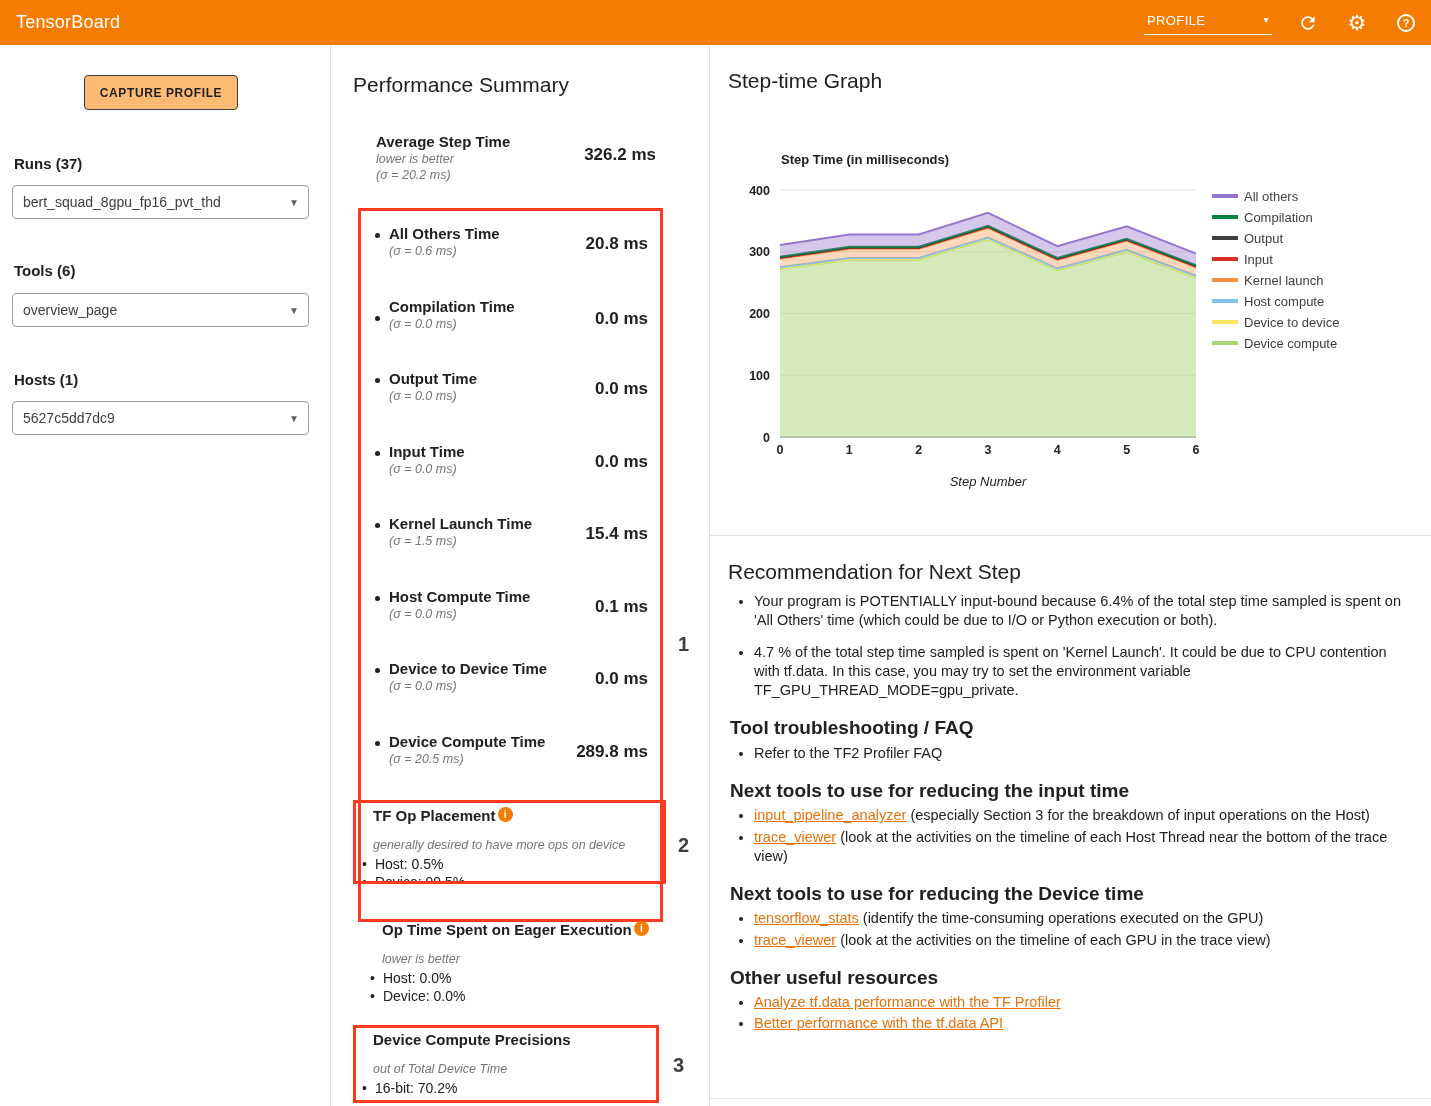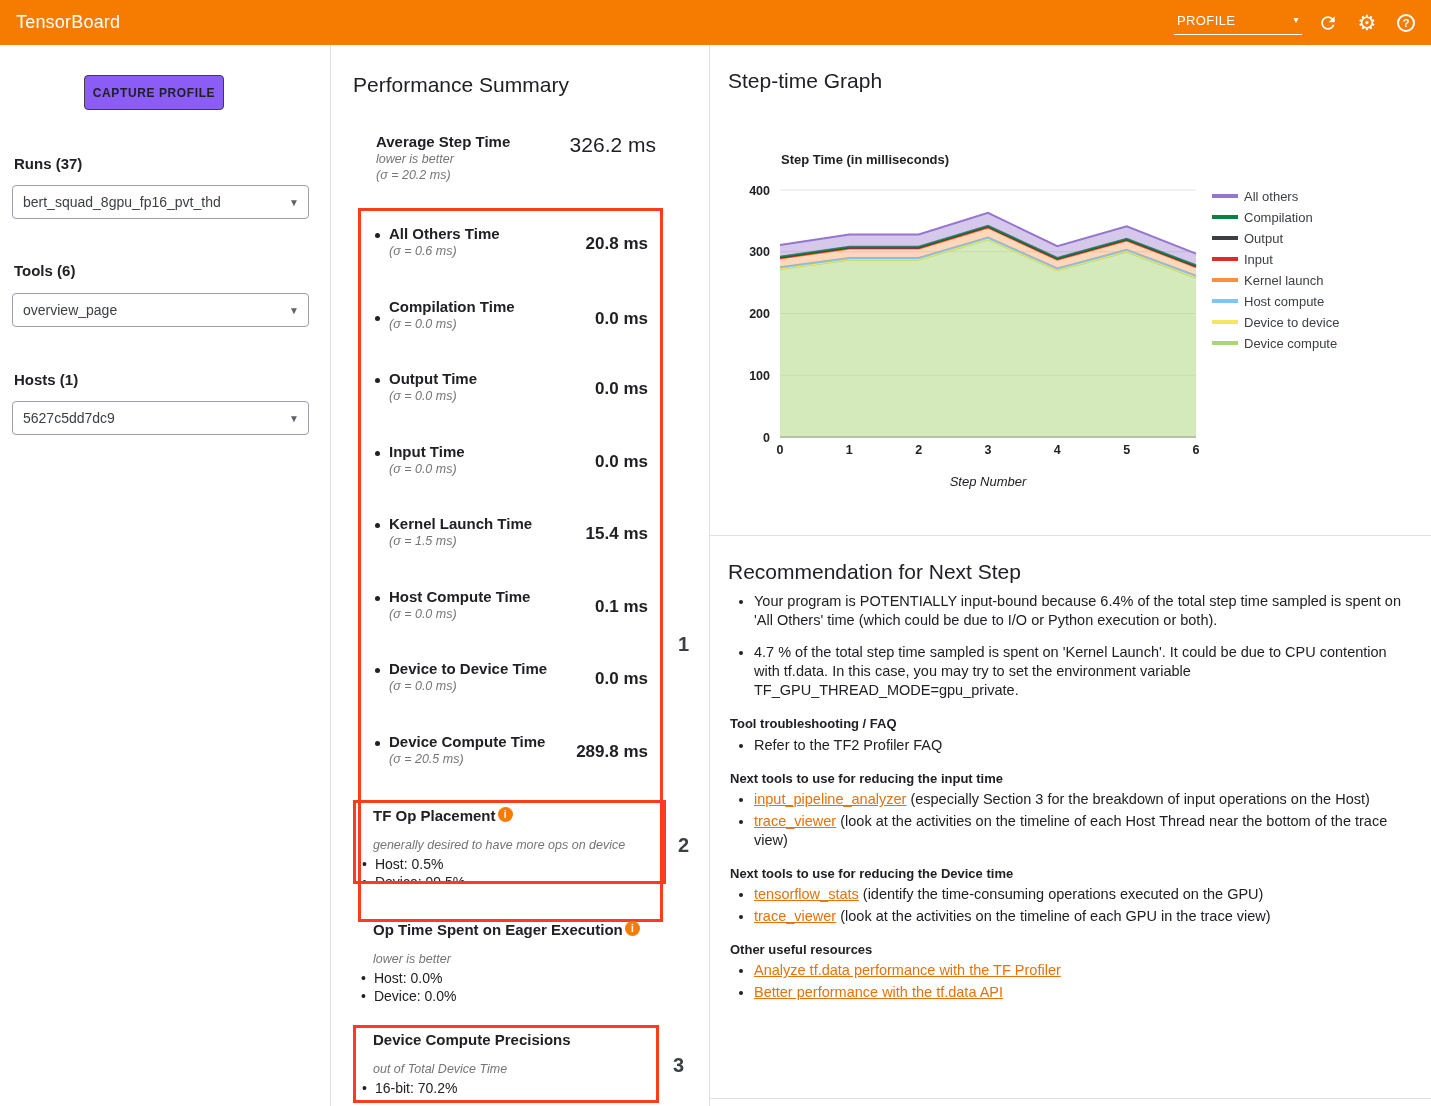--- a/index.html
+++ b/index.html
@@ -8,67 +8,67 @@
   }
   *{box-sizing:border-box}
   html,body{margin:0;padding:0}
   body{width:1431px;height:1106px;position:relative;background:#fff;overflow:hidden;
        font-family:"Liberation Sans",sans-serif;color:var(--text-primary)}
 
   
   .topbar{position:absolute;left:0;top:0;width:1431px;height:45px;background:var(--topbar-bg);
           display:flex;align-items:center;color:#fff;z-index:5}
   .tb-title{margin-left:16px;font-size:18px;font-weight:500;letter-spacing:.2px}
-  .tb-right{margin-left:auto;display:flex;align-items:center;gap:13px;margin-right:12px}
+  .tb-right{margin-left:auto;display:flex;align-items:center;gap:23px;margin-right:12px}
   .dash-select{display:flex;align-items:center;justify-content:space-between;width:128px;
                border-bottom:1px solid #fff;padding:2px 3px 6px 3px;font-size:13px;font-weight:500;
                letter-spacing:.4px;cursor:pointer}
   .caret-white{font-size:10px;line-height:1}
   .tb-icon{width:26px;height:26px;display:flex;align-items:center;justify-content:center;cursor:pointer}
   .gear-glyph{font-size:21px;line-height:1}
   .help-circle{width:18px;height:18px;border:2px solid #fff;border-radius:50%;font-size:11px;
                font-weight:700;display:flex;align-items:center;justify-content:center}
 
   
   .sidebar{position:absolute;left:0;top:45px;width:330px;height:1061px;background:#fff}
-  .capture-btn{position:absolute;left:84px;top:30px;width:140px;height:35px;background:#8b5cf6;
+  .capture-btn{position:absolute;left:84px;top:30px;width:154px;height:35px;background:#fdba74;
                border:1px solid #3c4043;border-radius:4px;font-family:"Liberation Sans",sans-serif;
                font-size:12px;font-weight:700;letter-spacing:.6px;color:var(--text-primary);cursor:pointer}
   .side-label{position:absolute;left:14px;font-size:15px;font-weight:700;color:var(--text-primary)}
   .side-select{position:absolute;left:12px;width:297px;height:34px;border:1px solid #9aa0a6;border-radius:4px;
                display:flex;align-items:center;justify-content:space-between;padding:0 9px 0 10px;
                font-size:14px;color:#3c4043;background:#fff;cursor:pointer}
   .side-select .sel-text{white-space:nowrap;overflow:hidden;text-overflow:ellipsis}
   .caret-gray{font-size:10px;color:#5f6368;flex:none;margin-left:6px}
 
   
   .mid{position:absolute;left:330px;top:45px;width:380px;height:1061px;border-left:1px solid var(--divider);
        border-right:1px solid var(--divider);overflow:hidden;background:#fff}
   .ps-title{position:absolute;left:22px;top:28px;margin:0;font-size:21px;font-weight:500;color:var(--text-primary)}
   .avg-row{position:absolute;left:45px;top:88px;width:280px;display:flex;justify-content:space-between}
   .sum-name{font-size:15px;font-weight:700;color:var(--text-primary)}
   .sum-note,.sum-sigma{font-size:12.5px;font-style:italic;color:var(--text-secondary);margin-top:2px}
-  .avg-value{font-size:21px;font-weight:400;white-space:nowrap}
+  .avg-value{font-size:17px;font-weight:700;margin-top:12px;white-space:nowrap}
 
   .red-box{position:absolute;border:3px solid var(--annotation-red);overflow:hidden}
   .box1{left:27px;top:163px;width:305px;height:714px}
   .box2{left:22px;top:755px;width:313px;height:84px;padding-top:4px}
   .box3{left:22px;top:980px;width:306px;height:78px;padding-top:3px}
 
   .sum-item{position:absolute;left:14px;right:12px;display:flex;align-items:flex-start}
   .sum-item .dot{width:5px;height:5px;border-radius:50%;background:var(--text-primary);margin:8px 9px 0 0;flex:none}
   .sum-item .val{margin-left:auto;font-size:17px;font-weight:700;padding-top:9px;white-space:nowrap}
 
   .blk-title-row{padding-left:17px;display:flex;align-items:flex-start;gap:2px;line-height:18px}
   .blk-title{font-size:15px;font-weight:700;color:var(--text-primary)}
   .blk-note{padding-left:17px;font-size:12.5px;font-style:italic;color:var(--text-secondary);line-height:15px;margin-top:13px}
   .blk-list{list-style:none;margin:2px 0 0;padding:0 0 0 6px}
   .blk-list li{font-size:14px;color:var(--text-primary);line-height:18px}
   .blk-list li::before{content:"•";margin-right:8px}
-  .eager{position:absolute;left:28px;top:876px;width:312px}
+  .eager{position:absolute;left:37px;top:876px;width:312px}
   .eager .blk-title-row,.eager .blk-note{padding-left:14px}
   .eager .blk-list{padding-left:2px}
   .info-icon{width:15px;height:15px;border-radius:50%;background:var(--info-icon);color:#fff;font-size:10px;
              font-weight:700;font-style:normal;display:inline-flex;align-items:center;justify-content:center;
              cursor:pointer;flex:none}
   .annot{position:absolute;font-size:20px;font-weight:700;color:#3c4043}
 
   
   .graph-sec{position:absolute;left:710px;top:45px;width:721px;height:491px;border-bottom:1px solid var(--divider);background:#fff}
   .sec-title{position:absolute;left:18px;top:24px;margin:0;font-size:21px;font-weight:500;color:var(--text-primary)}
@@ -76,21 +76,21 @@
   .tick{font:600 12.5px "Liberation Sans",sans-serif;fill:var(--text-primary)}
   .ct{font:700 13px "Liberation Sans",sans-serif;fill:var(--text-primary)}
   .xl{font:italic 13px "Liberation Sans",sans-serif;fill:var(--text-primary)}
   .leg{font:13px "Liberation Sans",sans-serif;fill:#3c4043}
 
   .reco-sec{position:absolute;left:710px;top:536px;width:721px;height:563px;border-bottom:1px solid var(--divider);
             overflow:hidden;background:#fff}
   .reco-body{position:absolute;left:20px;top:56px;width:678px;font-size:14.5px;line-height:1.33;color:var(--text-primary)}
   .reco-body ul{margin:0;padding-left:24px}
   .main-list li{margin-bottom:12px}
-  .sub{font-size:13px;font-weight:700;margin:15px 0 3px;color:var(--text-primary)}
+  .sub{font-size:19px;font-weight:700;margin:15px 0 3px;color:var(--text-primary)}
   .plain-list li,.tool-list li{margin:2px 0}
   a.lnk{color:var(--link);text-decoration:underline;cursor:pointer}
 </style>
 </head>
 <body>
 
 <div class="topbar">
   <div class="tb-title">TensorBoard</div>
   <div class="tb-right">
     <div class="dash-select">

